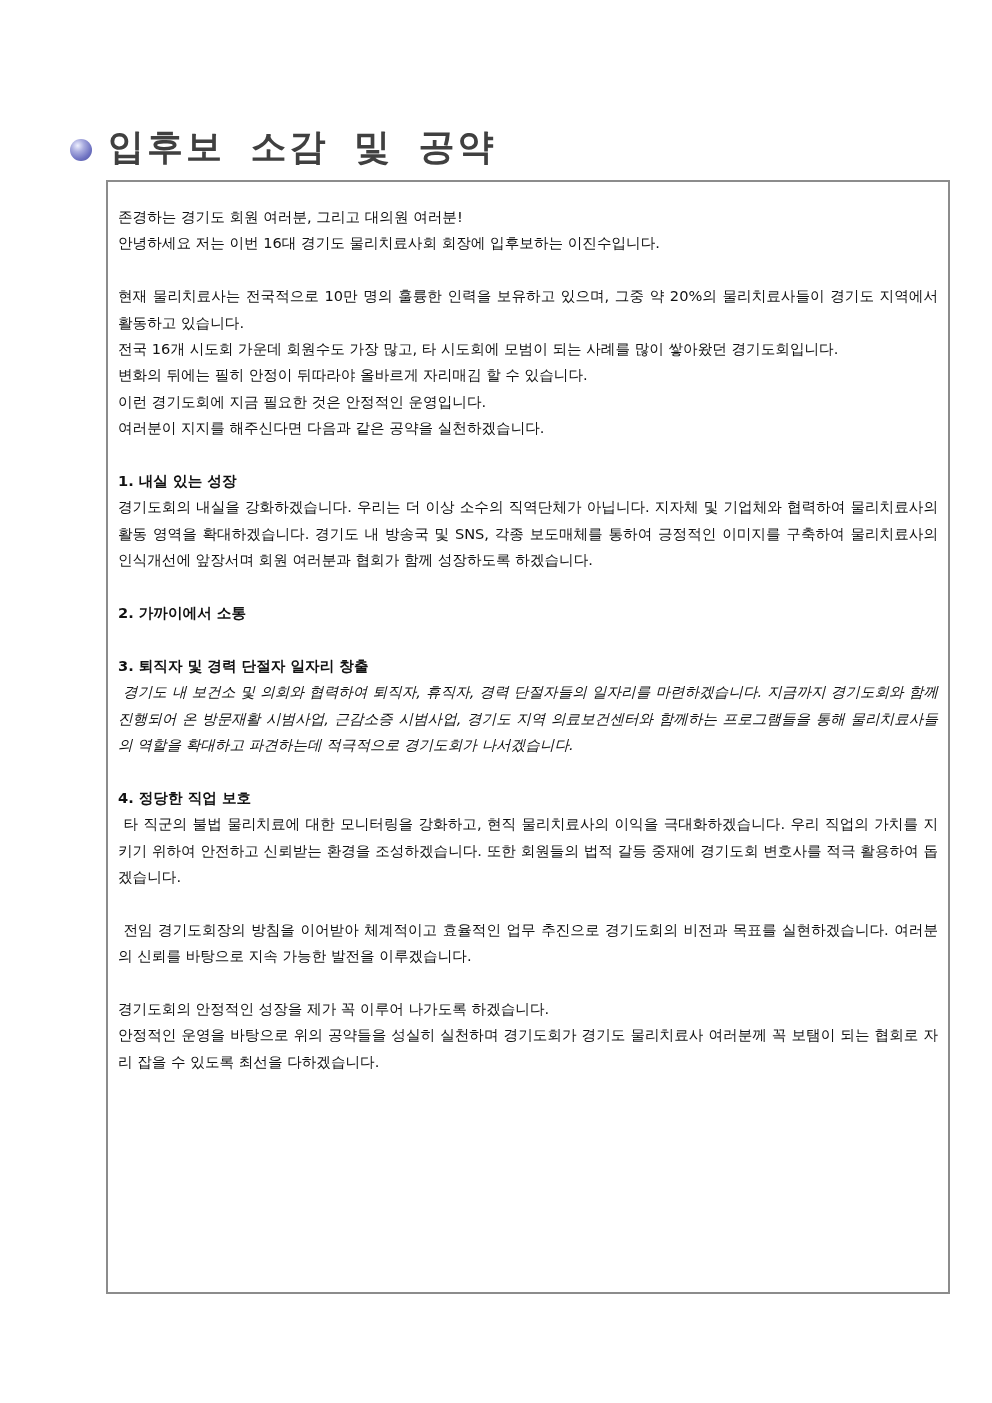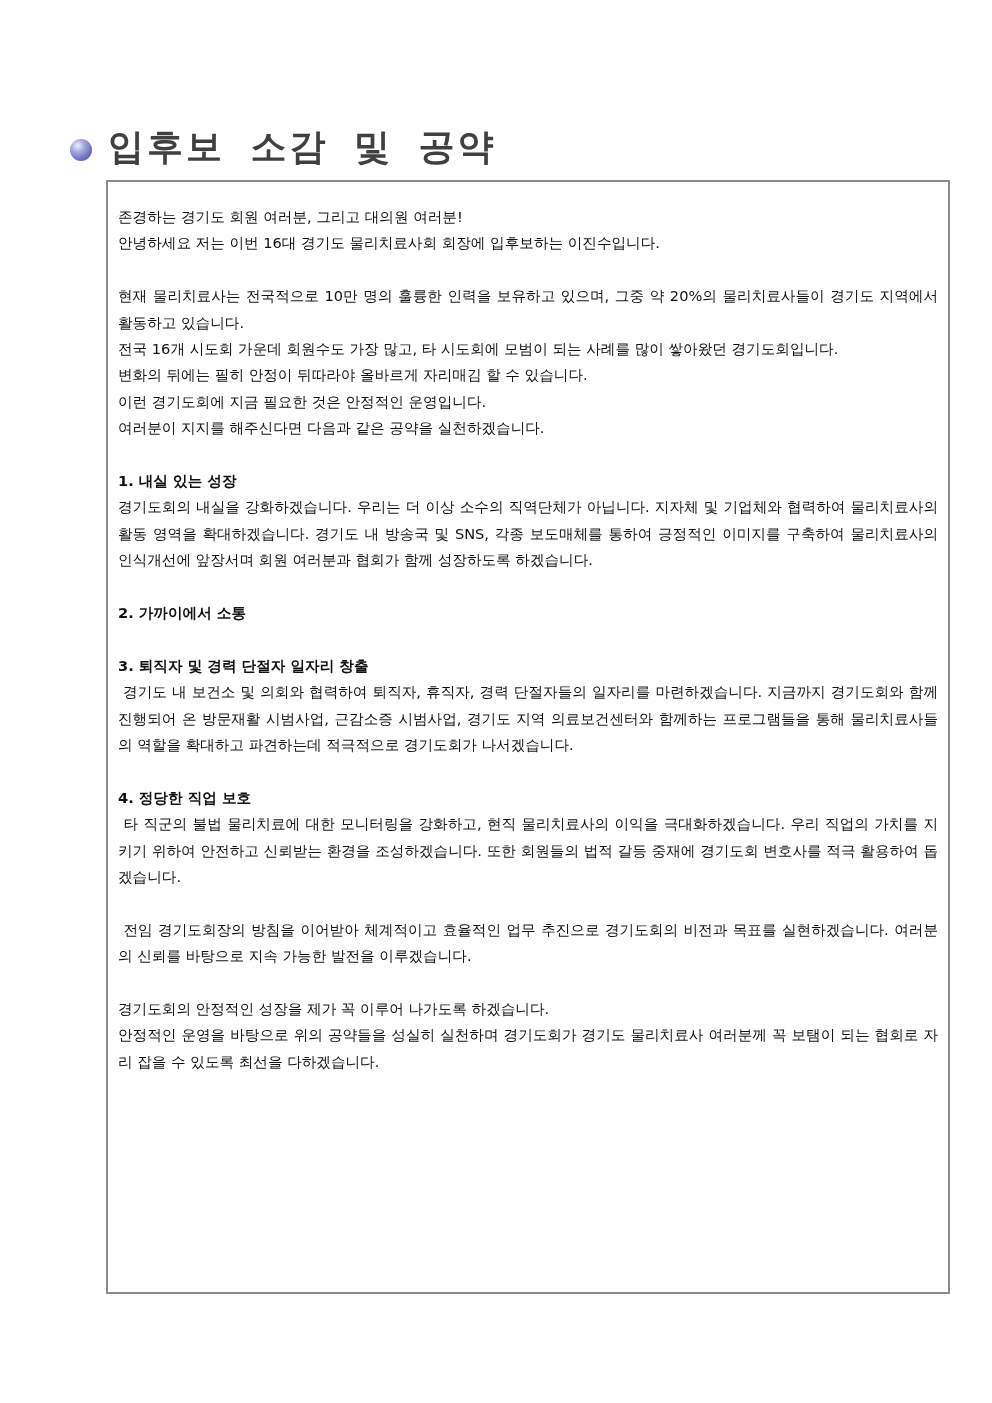--- a/index.html
+++ b/index.html
@@ -40,21 +40,21 @@
     <div class="gap"></div>
 
     <p class="sect-title">1. 내실 있는 성장</p>
     <p>경기도회의 내실을 강화하겠습니다. 우리는 더 이상 소수의 직역단체가 아닙니다. 지자체 및 기업체와 협력하여 물리치료사의 활동 영역을 확대하겠습니다. 경기도 내 방송국 및 SNS, 각종 보도매체를 통하여 긍정적인 이미지를 구축하여 물리치료사의 인식개선에 앞장서며 회원 여러분과 협회가 함께 성장하도록 하겠습니다.</p>
     <div class="gap"></div>
 
     <p class="sect-title">2. 가까이에서 소통</p>
     <div class="gap"></div>
 
     <p class="sect-title">3. 퇴직자 및 경력 단절자 일자리 창출</p>
-    <p style="white-space: pre-wrap;"> 경기도 내 보건소 및 의회와 협력하여 퇴직자, 휴직자, 경력 단절자들의 일자리를 마련하겠습니다. 지금까지 경기도회와 함께 진행되어 온 방문재활 시범사업, 근감소증 시범사업, 경기도 지역 의료보건센터와 함께하는 프로그램들을 통해 물리치료사들의 역할을 확대하고 파견하는데 적극적으로 경기도회가 나서겠습니다.</p>
+    <p style="white-space: pre-wrap; font-style: italic;"> 경기도 내 보건소 및 의회와 협력하여 퇴직자, 휴직자, 경력 단절자들의 일자리를 마련하겠습니다. 지금까지 경기도회와 함께 진행되어 온 방문재활 시범사업, 근감소증 시범사업, 경기도 지역 의료보건센터와 함께하는 프로그램들을 통해 물리치료사들의 역할을 확대하고 파견하는데 적극적으로 경기도회가 나서겠습니다.</p>
     <div class="gap"></div>
 
     <p class="sect-title">4. 정당한 직업 보호</p>
     <p style="white-space: pre-wrap;"> 타 직군의 불법 물리치료에 대한 모니터링을 강화하고, 현직 물리치료사의 이익을 극대화하겠습니다. 우리 직업의 가치를 지키기 위하여 안전하고 신뢰받는 환경을 조성하겠습니다. 또한 회원들의 법적 갈등 중재에 경기도회 변호사를 적극 활용하여 돕겠습니다.</p>
     <div class="gap"></div>
 
     <p style="white-space: pre-wrap;"> 전임 경기도회장의 방침을 이어받아 체계적이고 효율적인 업무 추진으로 경기도회의 비전과 목표를 실현하겠습니다. 여러분의 신뢰를 바탕으로 지속 가능한 발전을 이루겠습니다.</p>
     <div class="gap"></div>
 
     <p>경기도회의 안정적인 성장을 제가 꼭 이루어 나가도록 하겠습니다.</p>

